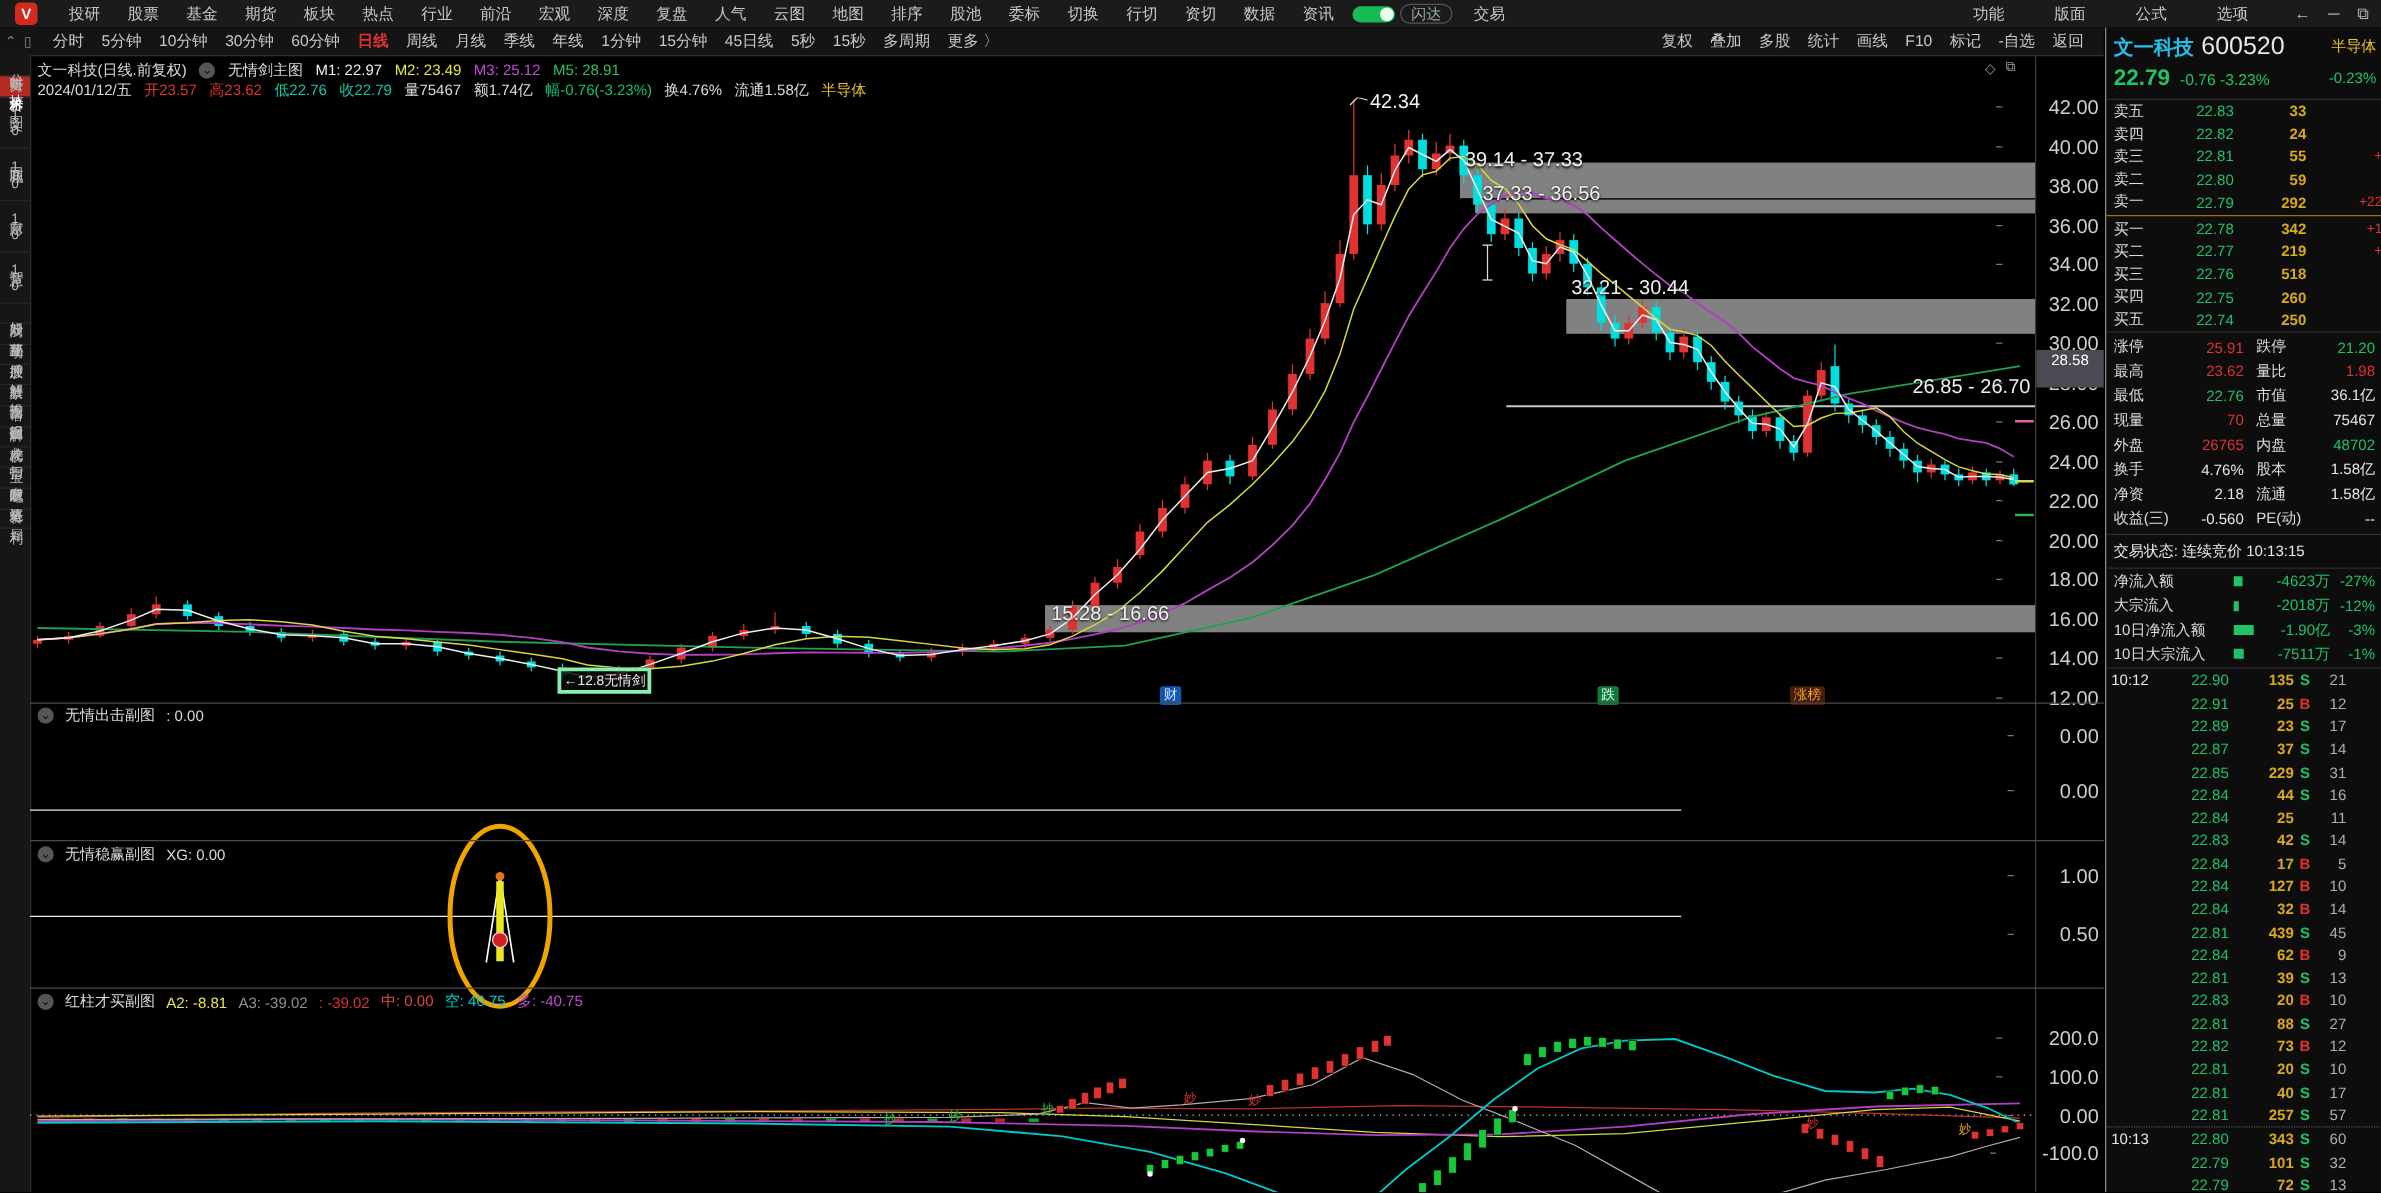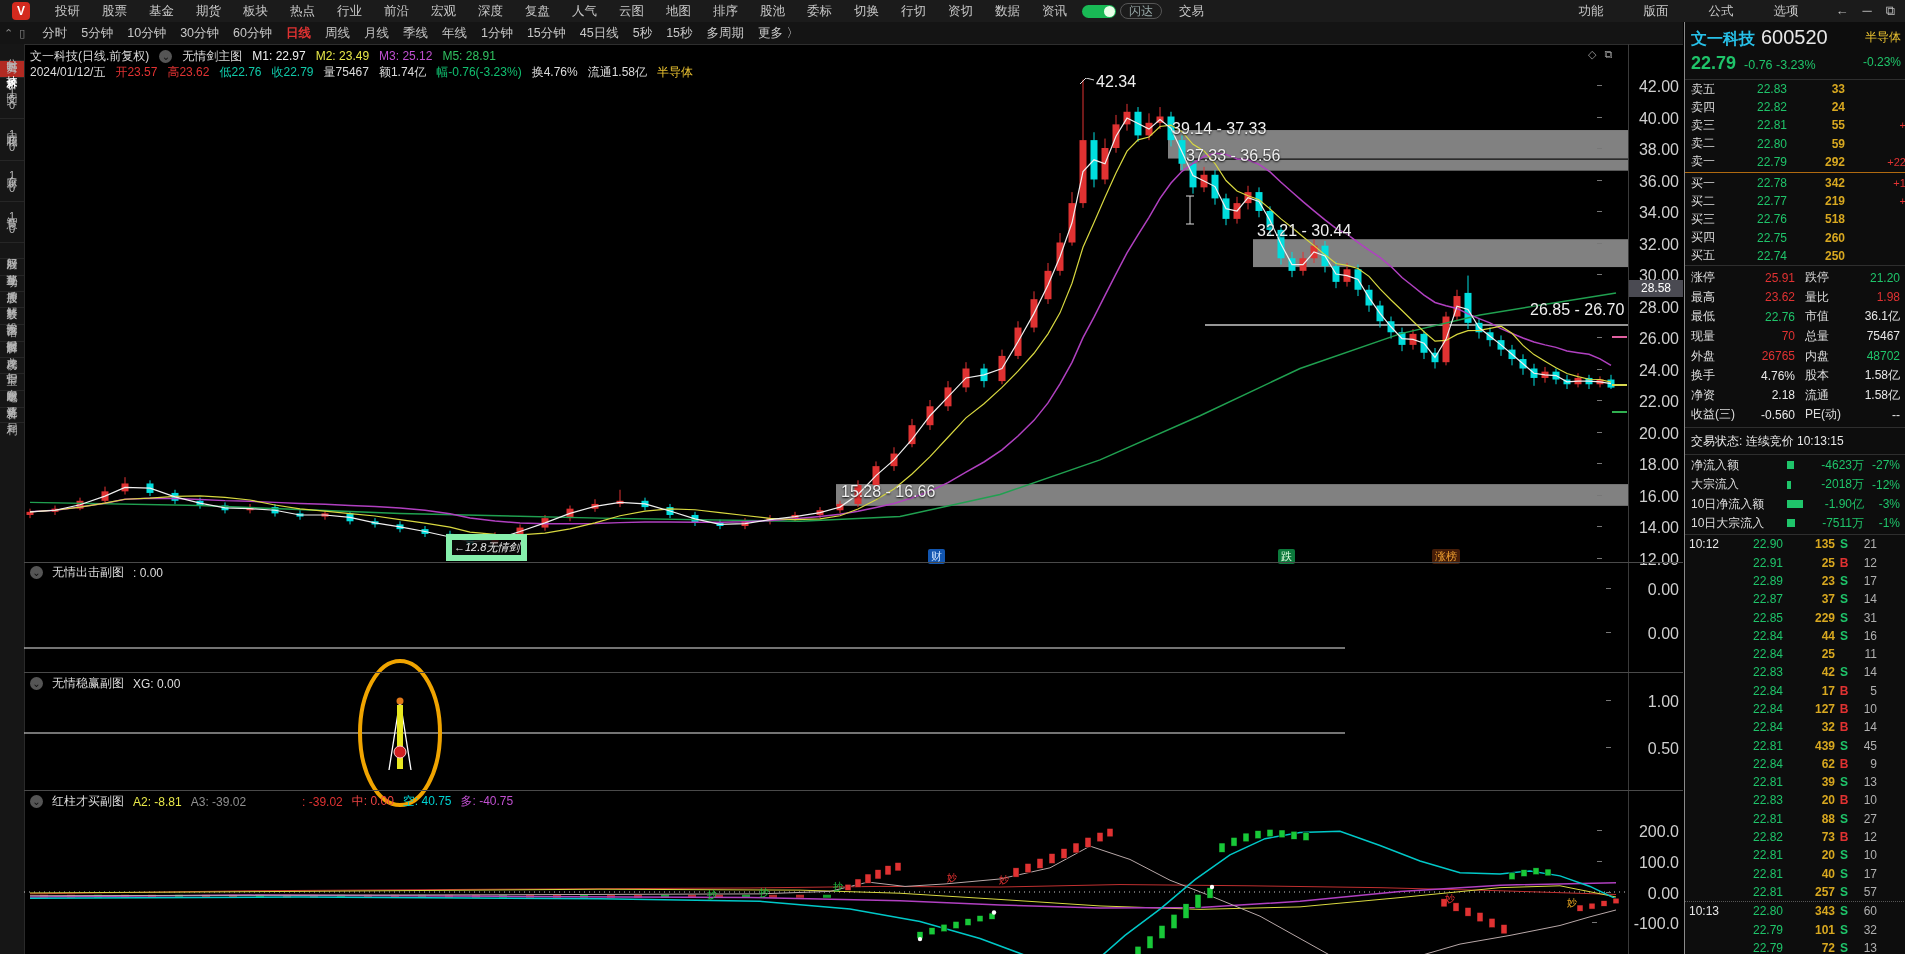--- a/index.html
+++ b/index.html
@@ -31,29 +31,29 @@
   .sitem.active{background:#b22a22;color:#fff;}
   
   .chead{position:absolute;left:30px;top:48px;width:1590px;height:32px;font-size:12px;white-space:nowrap;}
   .chead .l{height:16px;display:flex;gap:10px;align-items:center;}
   .circ{display:inline-flex;width:13px;height:13px;border-radius:50%;background:#555;color:#111;
         font-size:10px;align-items:center;justify-content:center;line-height:13px;}
   
   #plot{position:absolute;left:24px;top:78px;}
   .anno{position:absolute;color:#f0f0f0;font-size:16px;text-shadow:0 1px 2px #000;white-space:nowrap;}
   .badge{position:absolute;font-size:11px;line-height:15px;padding:0 3px;border-radius:2px;}
-  .sword{position:absolute;color:#eee;font-size:11px;background:rgba(10,10,10,.85);border:6px solid #86efac;padding:0 2px;font-style:italic;}
+  .sword{position:absolute;color:#eee;font-size:11px;background:rgba(10,10,10,.85);border:3px solid #86efac;padding:0 2px;}
   .cornericons{position:absolute;left:1588px;top:48px;color:#9a9a9a;font-size:11px;display:flex;gap:8px;}
   .psep{position:absolute;left:24px;width:1659px;height:1px;background:#4a4a4a;}
   .pheader{position:absolute;left:30px;height:15px;display:flex;gap:9px;align-items:center;font-size:12px;white-space:nowrap;}
   
   .axis{position:absolute;left:1628px;top:44px;width:55px;height:910px;border-left:1px solid #3a3a3a;}
   .axlbl{position:absolute;right:5px;color:#cfcfcf;font-size:16px;}
   .axlbl:before{content:"";position:absolute;left:-42px;top:7px;width:5px;height:1px;background:#777;}
-  .pricetag{position:absolute;left:0px;width:54px;height:17px;background:#4a4a52;color:#fff;
+  .pricetag{position:absolute;left:0px;width:54px;height:30px;background:#4a4a52;color:#fff;
             font-size:12px;text-align:center;line-height:17px;}
   
   .rp{position:absolute;left:1684px;top:22px;width:221px;height:932px;background:#0d0d0d;
       border-left:1px solid #8a8a8a;font-size:12px;overflow:hidden;}
   .rp-head{height:58px;border-bottom:1px solid #2e2e2e;position:relative;padding:4px 6px;box-sizing:border-box;}
   .rp-name{color:#27c0e8;font-size:16px;font-weight:bold;display:inline;}
   .rp-code{color:#e8e8e8;font-size:20px;margin-left:6px;display:inline;}
   .rp-tag{position:absolute;right:5px;top:7px;color:#e8c030;font-size:12px;}
   .rp-price{color:#1fc46a;font-size:18px;font-weight:bold;display:inline;}
   .rp-chg{color:#1fc46a;font-size:12.5px;margin-left:8px;display:inline;}
@@ -155,20 +155,31 @@
         <span class="period">月线</span>
         <span class="period">季线</span>
         <span class="period">年线</span>
         <span class="period">1分钟</span>
         <span class="period">15分钟</span>
         <span class="period">45日线</span>
         <span class="period">5秒</span>
         <span class="period">15秒</span>
         <span class="period">多周期</span>
         <span class="period">更多 〉</span>
+      </div>
+    <div class="t2right" id="t2right">
+        <span>复权</span>
+        <span>叠加</span>
+        <span>多股</span>
+        <span>统计</span>
+        <span>画线</span>
+        <span>F10</span>
+        <span>标记</span>
+        <span>-自选</span>
+        <span>返回</span>
       </div>
   </div>
 
   <div class="sidebar" id="sidebar">
       <div class="sitem">分时走势</div>
       <div class="sitem active">技术分析</div>
       <div class="sitem">图文10</div>
       <div class="sitem">同花顺10</div>
       <div class="sitem">东财10</div>
       <div class="sitem">智慧10</div>
@@ -883,19 +894,19 @@
       <div class="pheader" style="top: 676px;">
         <span class="circ">⌄</span>
         <span style="color: rgb(220, 220, 220);">无情稳赢副图</span>
         <span style="color: rgb(220, 220, 220);">XG: 0.00</span>
       </div>
       <div class="pheader" style="top: 794px;">
         <span class="circ">⌄</span>
         <span style="color: rgb(220, 220, 220);">红柱才买副图</span>
         <span style="color: rgb(232, 232, 72);">A2: -8.81</span>
         <span style="color: rgb(144, 144, 144);">A3: -39.02</span>
-        <span style="color: rgb(224, 50, 50); margin-left: 47px;">: -39.02</span>
+        <span style="color: rgb(224, 50, 50);">: -39.02</span>
         <span style="color: #ef4444;">中: 0.00</span>
         <span style="color: rgb(0, 210, 210);">空: 40.75</span>
         <span style="color: rgb(192, 80, 208);">多: -40.75</span>
       </div>
     </div>
 </div>
 
 </body></html>

